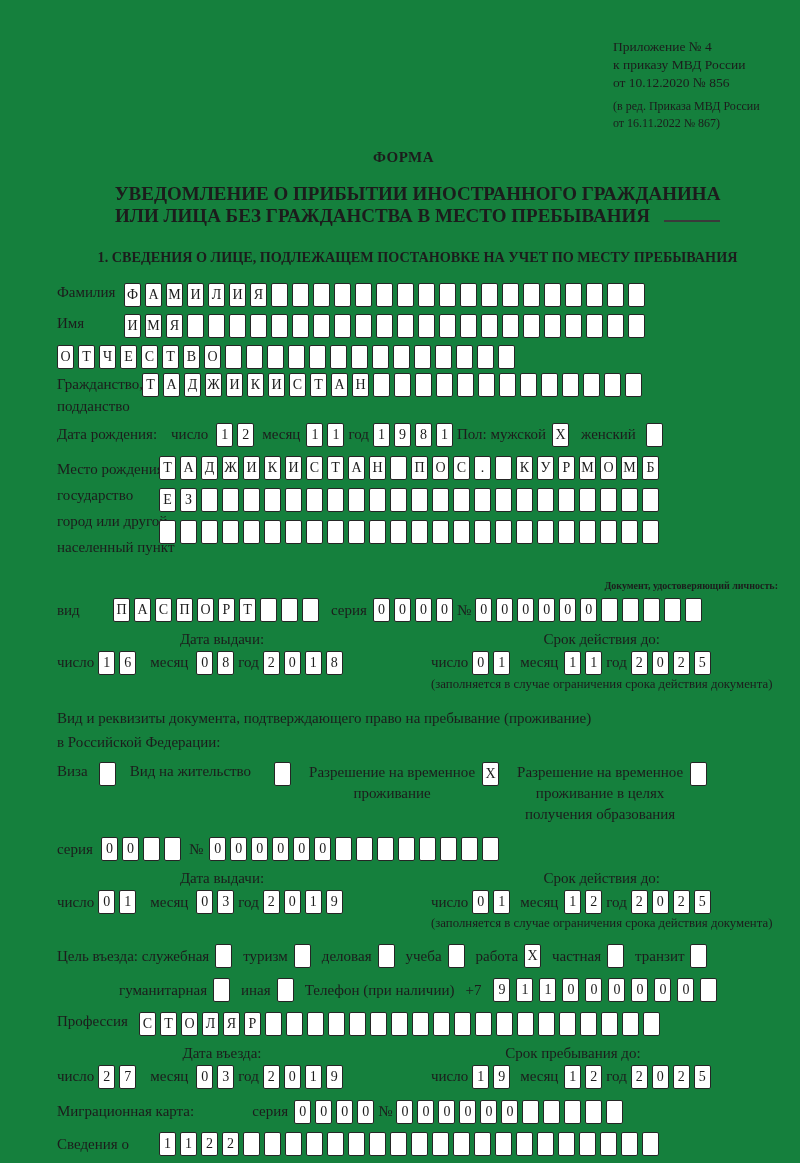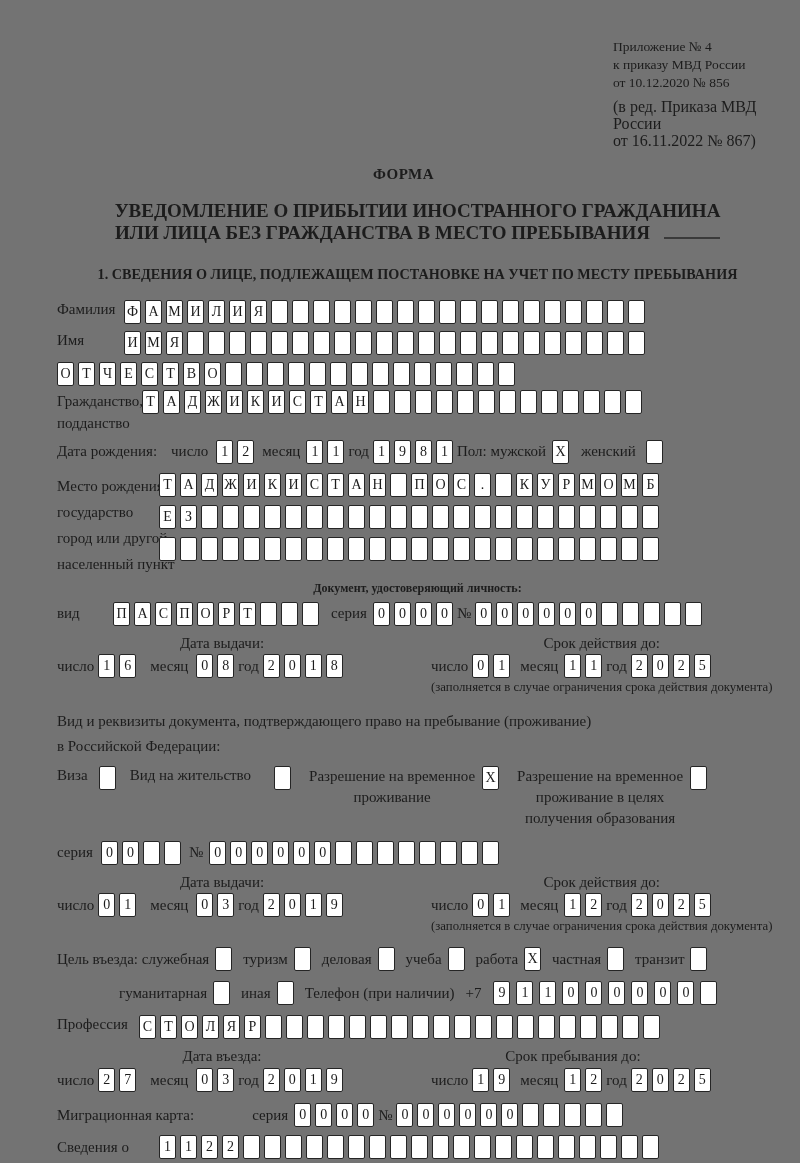--- a/index.html
+++ b/index.html
@@ -1,25 +1,25 @@
 <!DOCTYPE html>
 <html><head>
 <meta charset="utf-8">
 <style>
   html,body{margin:0;padding:0;background:#888;}
   .page{
-    width:800px;height:1163px;background:#737373;box-sizing:border-box;
+    width:800px;height:1163px;background:#15803d;box-sizing:border-box;
     padding:38px 22px 20px 57px;position:relative;
     font-family:"Liberation Serif","DejaVu Serif",serif;
     color:#1c1c1c;font-size:15px;line-height:1.25;
   }
   
   .doc-ref{margin-left:556px;width:165px;}
   .doc-ref div{font-size:13.5px;line-height:18px;}
-  .doc-ref .sub{font-size:16px;line-height:17px;}
+  .doc-ref .sub{font-size:12px;line-height:17px;}
   .doc-ref .gap{height:6px;}
   .form-label{text-align:center;font-weight:bold;font-size:15px;margin:16px 28px 0 0;letter-spacing:.5px;}
   .title{margin-top:16px;text-align:center;font-weight:bold;font-size:19px;line-height:22px;}
   .title-underline{display:inline-block;width:56px;border-bottom:2px solid #3a3a3a;margin-left:14px;vertical-align:baseline;}
   .section-heading{margin-top:22px;font-weight:bold;font-size:14.2px;text-align:center;white-space:nowrap;}
   
   .frow{display:flex;align-items:flex-start;margin-top:7px;}
   .lab{flex-shrink:0;white-space:nowrap;}
   .lab-2l div{line-height:22px;}
   .cells{display:inline-flex;flex-wrap:nowrap;}
@@ -28,21 +28,21 @@
     border:1.5px solid #252525;border-radius:2px;background:#fff;
     display:inline-flex;align-items:center;justify-content:center;
     margin-right:4px;font-size:14px;line-height:22px;
   }
   .w67{width:67px;} .w130{width:130px;} .w85{width:85px;} .w102{width:102px;} .w56{width:56px;} .w82{width:82px;}
   .inline-row{display:flex;align-items:center;margin-top:9px;flex-wrap:nowrap;}
   .inline-row .word{white-space:nowrap;}
   .ml6{margin-left:6px;} .ml10{margin-left:10px;} .ml14{margin-left:14px;} .ml4{margin-left:4px;} .ml18{margin-left:18px;} .ml8{margin-left:8px;}
   .stack{display:flex;flex-direction:column;}
   .stack .cells{margin-bottom:8px;}
-  .center-bold{text-align:center;font-weight:bold;margin-top:4px;font-size:12px;}
+  .center-bold{text-align:right;font-weight:bold;margin-top:20px;font-size:10px;}
   
   .dates-pair{display:flex;margin-top:8px;}
   .date-group{display:flex;flex-direction:column;}
   .date-group.left{width:330px;margin-left:0;}
   .date-group.right{margin-left:44px;}
   .date-caption{text-align:center;margin-bottom:2px;}
   .date-fields{display:flex;align-items:center;white-space:nowrap;}
   .date-note{font-size:12.8px;margin-top:2px;white-space:nowrap;}
   
   .permit-row{display:flex;align-items:flex-start;margin-top:10px;}

